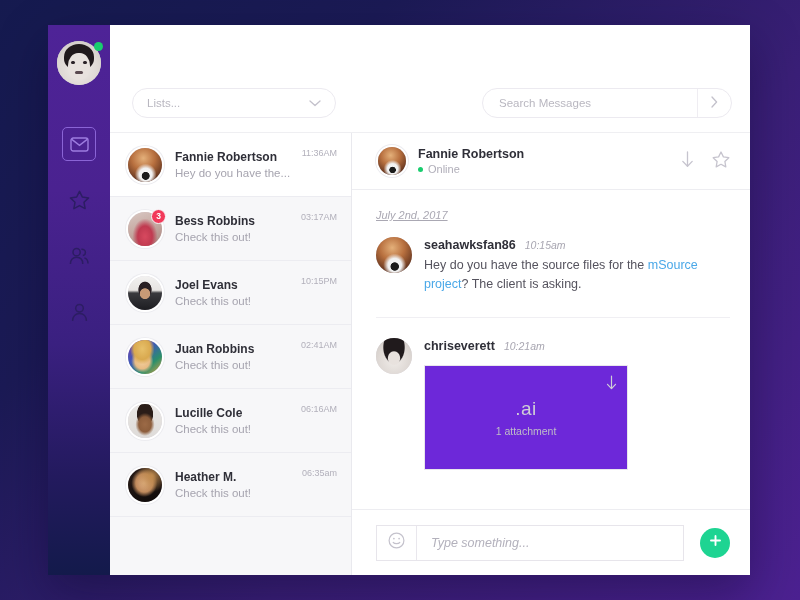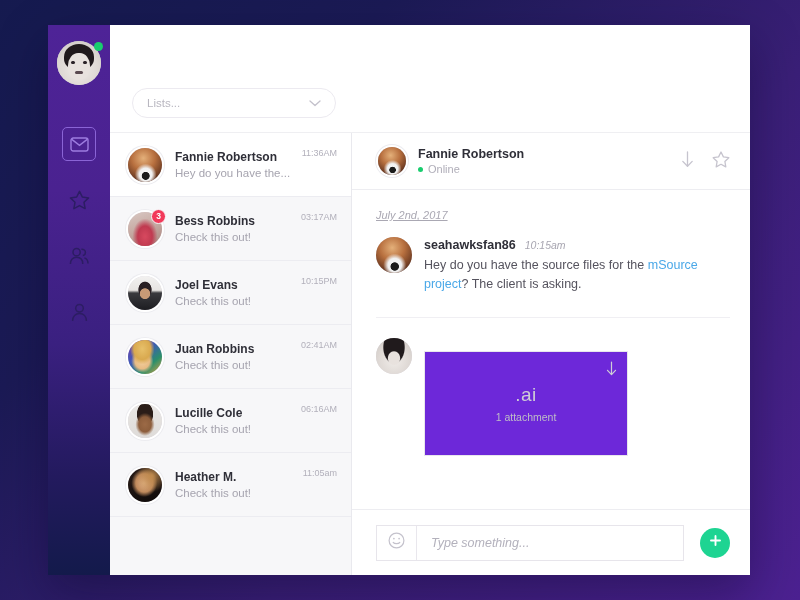--- a/index.html
+++ b/index.html
@@ -316,20 +316,30 @@
     <div class="topbar">
       <div class="lists-select">
         <span>Lists...</span>
         <span>
           <svg width="12" height="7" viewBox="0 0 12 7" fill="none" stroke="#c3c1cb" stroke-width="1.3" stroke-linecap="round" stroke-linejoin="round">
             <path d="M1 1 L6 5.6 L11 1"></path>
           </svg>
         </span>
       </div>
 
+      <div class="search-wrap">
+        <input type="text" placeholder="Search Messages" style="">
+        <div class="search-go">
+          <span>
+            <svg width="7" height="12" viewBox="0 0 7 12" fill="none" stroke="#c3c1cb" stroke-width="1.3" stroke-linecap="round" stroke-linejoin="round">
+              <path d="M1 1 L5.6 6 L1 11"></path>
+            </svg>
+          </span>
+        </div>
+      </div>
     </div>
 
     <div class="body-row">
 
       <div class="convlist">
 
         <div class="conv selected">
           <div class="conv-av">
             <div class="img">
               <div class="ph" style="background:radial-gradient(circle at 45% 30%, #e4b07a 0%, #b8703f 38%, #6d3b22 72%, #2d1a12 100%)"></div>
@@ -409,21 +419,21 @@
             <div class="img">
               <div class="ph" style="background:linear-gradient(160deg,#2a1c16 0%,#1a1210 60%,#0d0908 100%)"></div>
               <div class="ph" style="background:radial-gradient(ellipse at 48% 44%, #e0b184 0%, #c08a5c 34%, transparent 52%)"></div>
               <div class="ph" style="background:radial-gradient(ellipse at 70% 24%, #c08b4e 0%, transparent 44%)"></div>
             </div>
           </div>
           <div class="conv-txt">
             <div class="conv-name">Heather M.</div>
             <div class="conv-prev">Check this out!</div>
           </div>
-          <div class="conv-time">11:05am</div>
+          <div class="conv-time">06:35am</div>
         </div>
       </div>
 
       <div class="chat">
 
         <div class="chat-head">
           <div class="conv-av">
             <div class="img">
               <div class="ph" style="background:radial-gradient(circle at 45% 30%, #e4b07a 0%, #b8703f 38%, #6d3b22 72%, #2d1a12 100%)"></div>
               <div class="ph" style="background:radial-gradient(circle at 52% 78%, #fafafa 0%, #f0f0f0 20%, transparent 34%)"></div>
@@ -470,20 +480,24 @@
             </div>
           </div>
 
           <div class="msg sep">
             <div class="msg-av">
               <div class="ph" style="background:radial-gradient(circle at 50% 62%, #f0ece9 0%, #ded8d4 55%, #c7c2be 100%)"></div>
               <div class="ph" style="background:radial-gradient(ellipse at 50% 26%, #201a1c 0%, #201a1c 40%, transparent 44%)"></div>
               <div class="ph" style="background:radial-gradient(ellipse at 50% 56%, #e8e2de 0%, #e8e2de 22%, transparent 26%)"></div>
             </div>
             <div class="msg-body">
+              <div class="msg-meta">
+                <span class="msg-user">chriseverett</span>
+                <span class="msg-time">10:21am</span>
+              </div>
 
               <div class="attach">
                 <span class="dl">
                   <svg width="11" height="15" viewBox="0 0 11 15" fill="none" stroke="#cecdd6" stroke-width="1.2" stroke-linecap="round" stroke-linejoin="round">
                     <path d="M5.5 1 L5.5 13.3"></path>
                     <path d="M1.5 9.3 L5.5 13.6 L9.5 9.3"></path>
                   </svg>
                 </span>
                 <div class="ext">.ai</div>
                 <div class="cnt">1 attachment</div>

